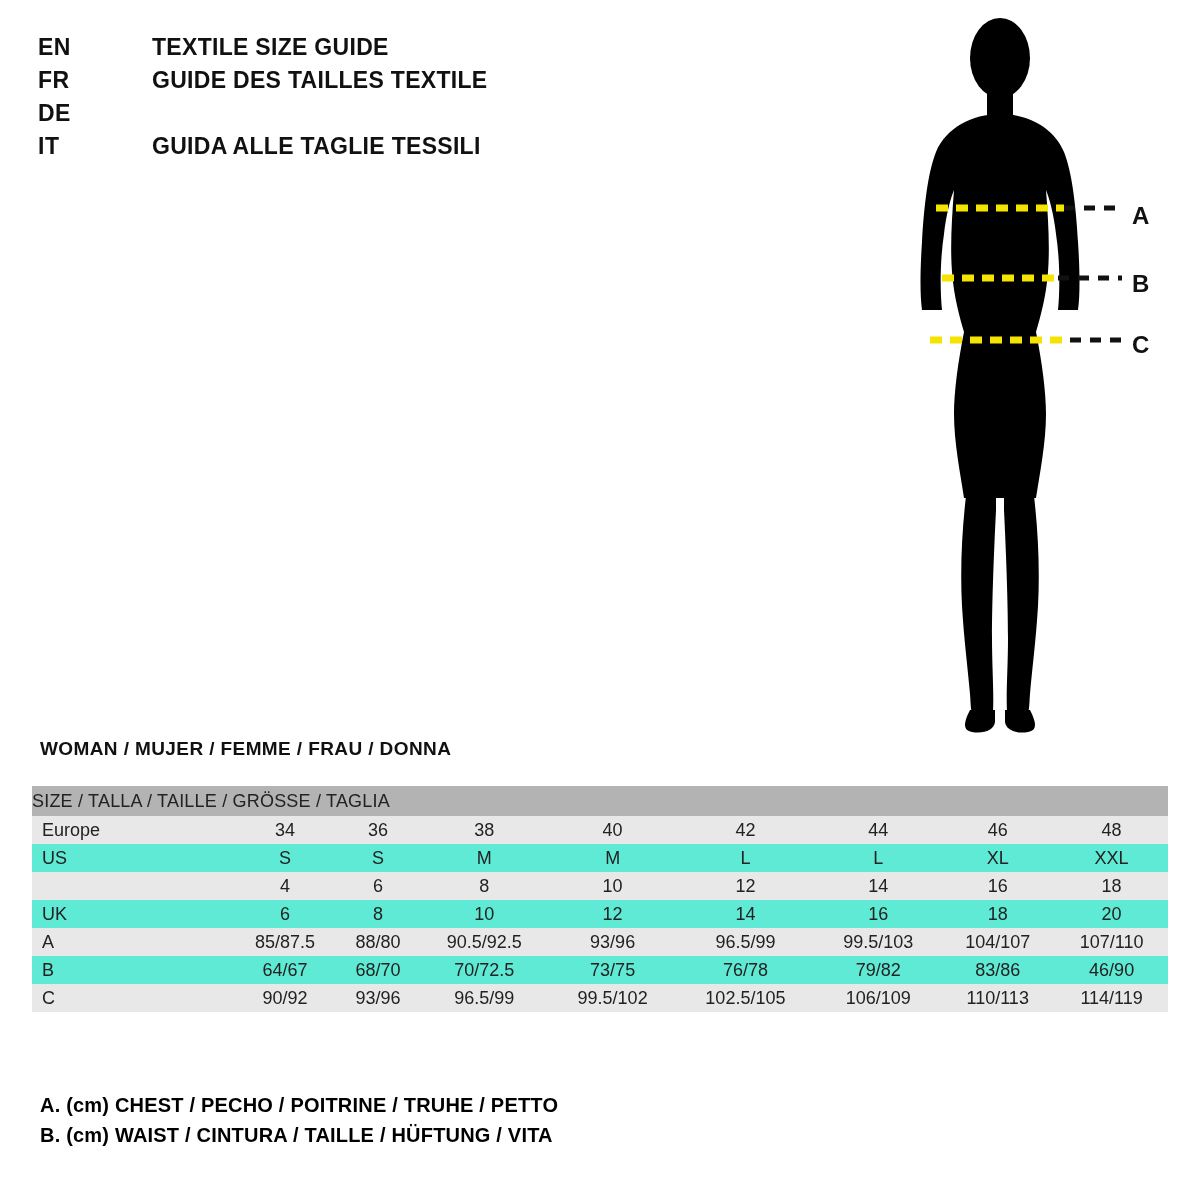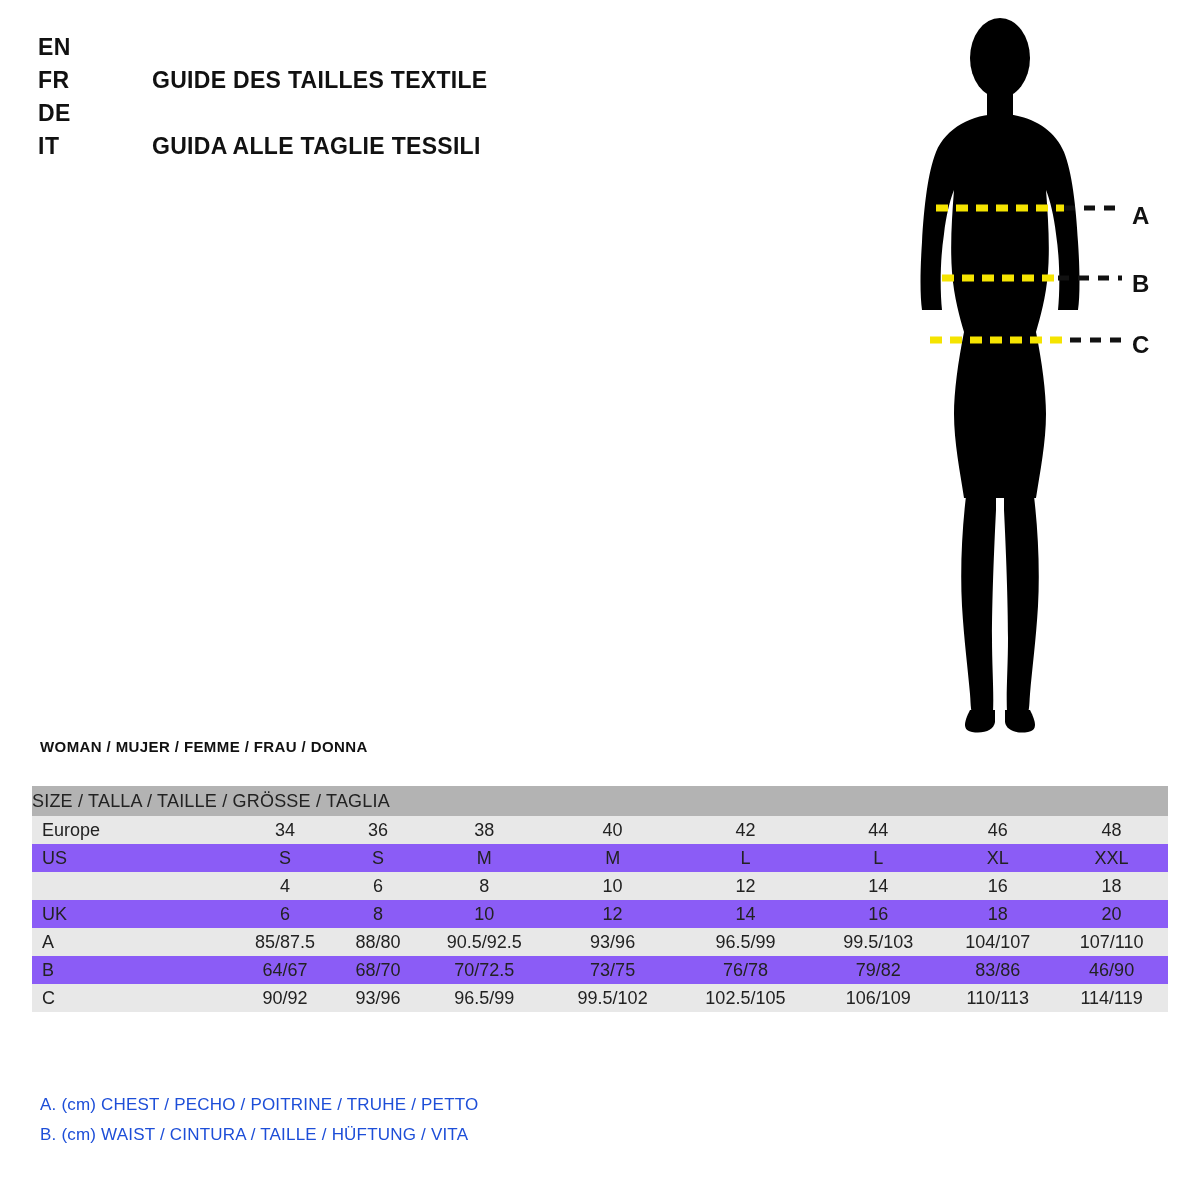--- a/index.html
+++ b/index.html
@@ -62,21 +62,21 @@
   }
   .lbl-a { left: 282px; top: 192px; }
   .lbl-b { left: 282px; top: 260px; }
   .lbl-c { left: 282px; top: 321px; }
 
   
   .section-title {
     position: absolute;
     left: 40px;
     top: 738px;
-    font-size: 15px;
+    font-size: 19px;
     font-weight: bold;
     letter-spacing: 0.4px;
     color: #111;
   }
 
   
   .size-table {
     position: absolute;
     left: 32px;
     top: 786px;
@@ -99,45 +99,46 @@
     font-weight: normal;
     letter-spacing: 0.2px;
     height: 30px;
   }
   .size-table td.rowlabel {
     text-align: left;
     padding-left: 10px;
     width: 190px;
   }
   .row-light { background: #e8e8e8; }
-  .row-white { background: #8b5cf6; }
+  .row-white { background: #5eead4; }
 
   
   .footnotes {
     position: absolute;
     left: 40px;
     top: 1090px;
     width: 700px;
   }
   .footnote {
-    font-size: 17px;
-    font-weight: normal;
+    font-size: 20px;
+    font-weight: bold;
     letter-spacing: 0.2px;
-    color: #1d4ed8;
+    color: #000000;
     height: 30px;
     line-height: 30px;
     white-space: nowrap;
   }
 </style>
 </head>
 <body>
 
 <div class="lang-block">
   <div class="lang-row">
     <span class="lang-code">EN</span>
+    <span class="lang-text">TEXTILE SIZE GUIDE</span>
   </div>
   <div class="lang-row">
     <span class="lang-code">FR</span>
     <span class="lang-text">GUIDE DES TAILLES TEXTILE</span>
   </div>
   <div class="lang-row">
     <span class="lang-code">DE</span>
   </div>
   <div class="lang-row">
     <span class="lang-code">IT</span>

